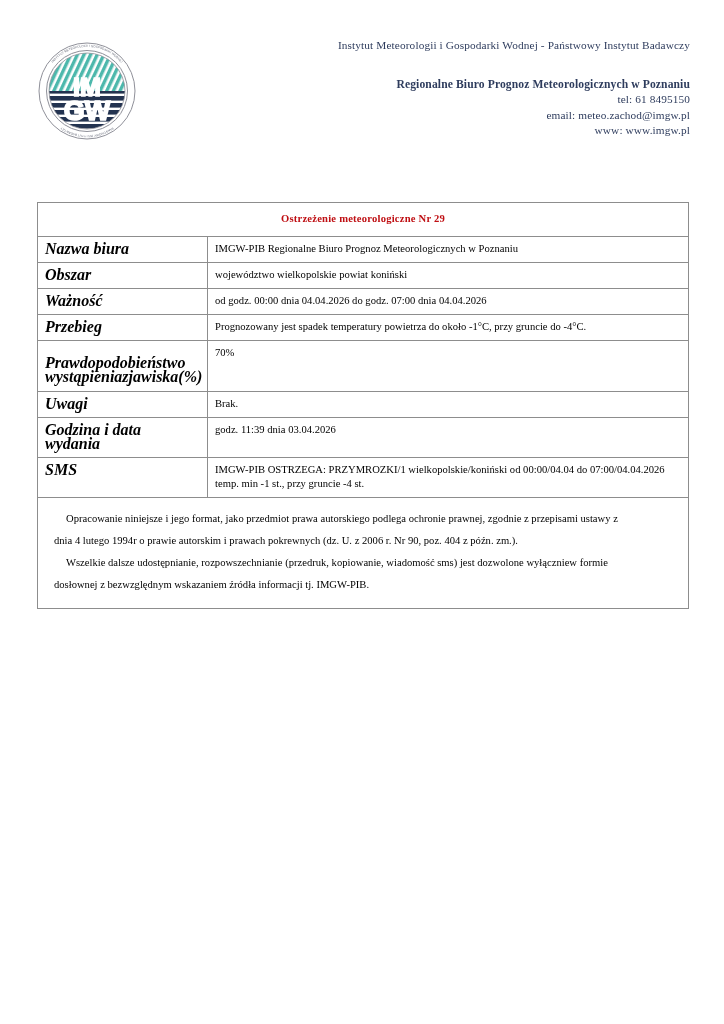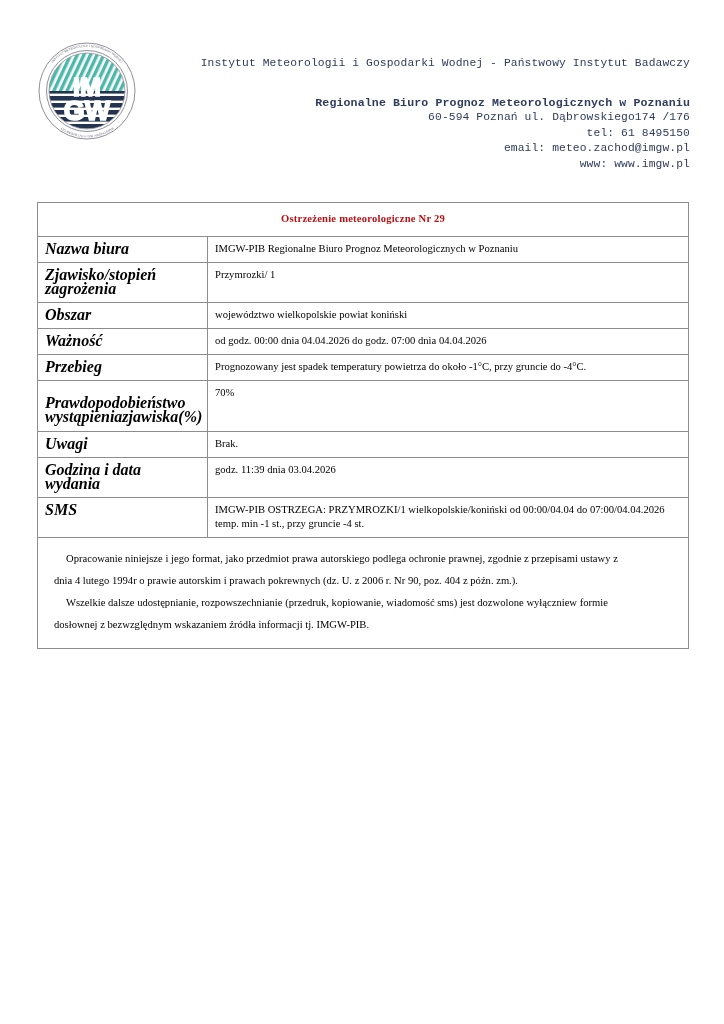--- a/index.html
+++ b/index.html
@@ -30,24 +30,24 @@
     position: absolute;
     left: 36px;
     top: 40px;
     width: 102px;
     height: 102px;
   }
 
   .header-text {
     position: absolute;
     right: 34px;
-    top: 56px;
+    top: 38px;
     width: 540px;
     text-align: right;
-    font-family: Liberation Mono, monospace;
+    font-family: Liberation Serif, serif;
     color: #2e3c5d;
     font-size: 11.3px;
     line-height: 15.6px;
     letter-spacing: 0.01em;
   }
   .header-text .line-bold {
     font-weight: bold;
     font-size: 11.6px;
     margin-top: 23px;
   }
@@ -158,21 +158,20 @@
       <path id="ringBot" d="M 95.2 51 A 44.2 44.2 0 0 1 6.8 51" fill="none"></path>
 
       <text x="51" y="56" text-anchor="middle" font-family="'Liberation Sans', sans-serif" font-weight="bold" font-size="25" fill="#ffffff" stroke="#ffffff" stroke-width="1.6">IM</text>
       <text x="51" y="80" text-anchor="middle" font-family="'Liberation Sans', sans-serif" font-weight="bold" font-size="27" fill="#ffffff" stroke="#ffffff" stroke-width="1.6">GW</text>
     </svg>
   </div>
 
   <div class="header-text">
     <div>Instytut Meteorologii i Gospodarki Wodnej - Państwowy Instytut Badawczy</div>
     <div class="line-bold">Regionalne Biuro Prognoz Meteorologicznych w Poznaniu</div>
-    <div>60-594 Poznań ul. Dąbrowskiego174 /176</div>
     <div>tel: 61 8495150</div>
     <div>email: meteo.zachod@imgw.pl</div>
     <div>www: www.imgw.pl</div>
   </div>
 
 </div>
 
 <table class="warning-table">
   <colgroup>
     <col style="width:170px">
@@ -182,24 +181,20 @@
 
     <tr>
       <td class="title-cell" colspan="2">Ostrzeżenie meteorologiczne Nr 29</td>
     </tr>
 
     <tr>
       <td class="label">Nazwa biura</td>
       <td class="value">IMGW-PIB Regionalne Biuro Prognoz Meteorologicznych w Poznaniu</td>
     </tr>
 
-    <tr>
-      <td class="label">Zjawisko/stopień zagrożenia</td>
-      <td class="value">Przymrozki/ 1</td>
-    </tr>
 
     <tr>
       <td class="label">Obszar</td>
       <td class="value"><span>województwo wielkopolskie </span><strong>powiat koniński</strong></td>
     </tr>
 
     <tr>
       <td class="label">Ważność</td>
       <td class="value">od godz. 00:00 dnia 04.04.2026 do godz. 07:00 dnia 04.04.2026</td>
     </tr>

